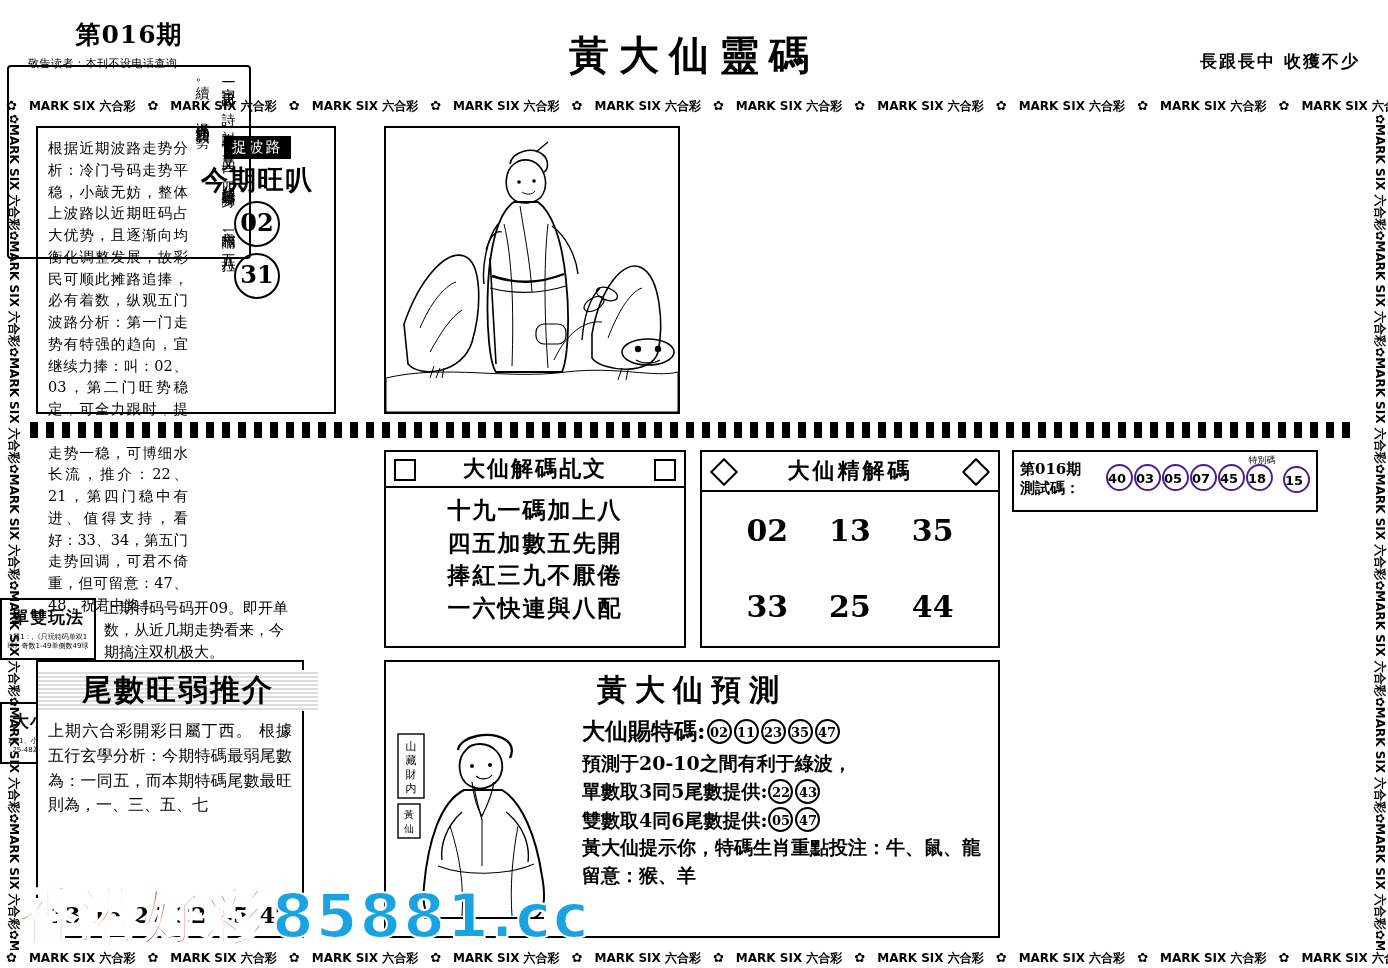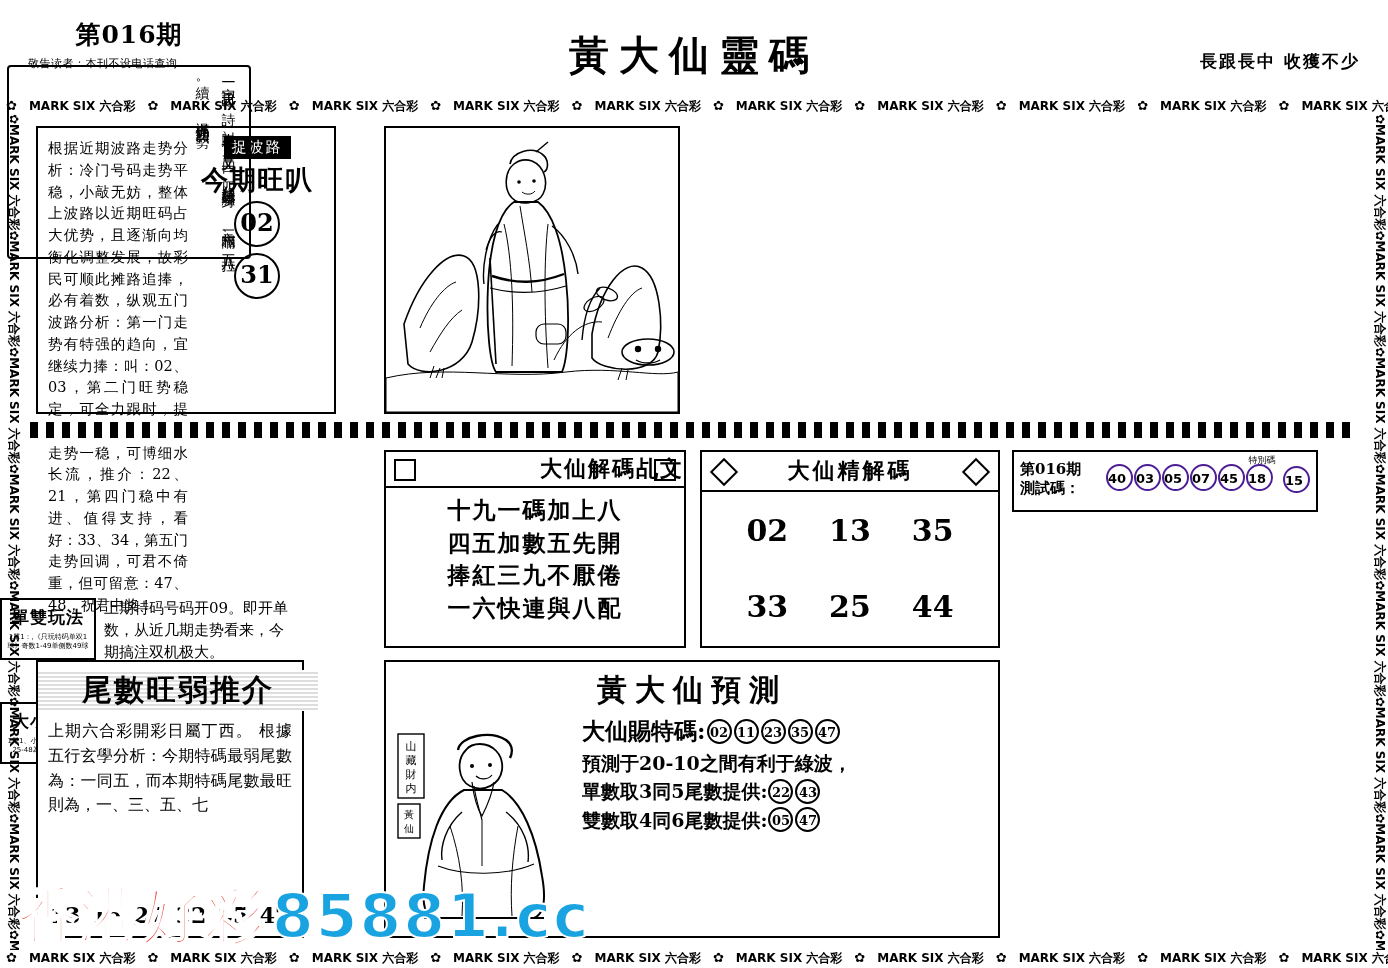--- a/index.html
+++ b/index.html
@@ -53,21 +53,21 @@
 
   
   #playmethods{left:36px;top:432px;width:300px;height:198px;border:none;}
   .pm{position:relative;height:92px;margin-bottom:12px;padding-left:36px;}
   .pm .lab{position:absolute;left:0;top:0;width:96px;height:62px;border:2px solid #000;box-sizing:border-box;text-align:center;}
   .pm .lab b{display:block;margin-top:6px;font-size:17px;font-weight:bold;letter-spacing:1px;font-family:"DejaVu Serif","Liberation Serif",serif;}
   .pm .lab i{display:block;font-style:normal;font-size:7px;line-height:1.25;margin-top:4px;padding:0 3px;}
   .pm .desc{position:absolute;left:104px;top:0;width:194px;font-size:15px;line-height:1.45;font-family:"DejaVu Serif","Liberation Serif",serif;}
 
   #jiema{left:384px;top:432px;width:302px;height:198px;}
-  .jm-head{position:relative;height:34px;border-bottom:2px solid #000;text-align:right;}
+  .jm-head{position:relative;height:34px;border-bottom:2px solid #000;text-align:center;}
   .jm-head .t{font-size:22px;font-weight:bold;letter-spacing:2px;font-family:"DejaVu Serif","Liberation Serif",serif;line-height:32px;}
   .jm-head .sq{position:absolute;top:7px;width:18px;height:18px;border:2px solid #000;}
   .jm-head .sq.l{left:8px;} .jm-head .sq.r{right:8px;}
   .jm-lines{padding:6px 4px 0;text-align:center;font-family:"DejaVu Serif","Liberation Serif",serif;font-size:23px;font-weight:bold;line-height:1.42;letter-spacing:2px;}
 
   #jingjie{left:700px;top:432px;width:300px;height:198px;}
   .jj-head{position:relative;height:38px;border-bottom:2px solid #000;text-align:center;}
   .jj-head .t{font-size:22px;font-weight:bold;letter-spacing:3px;font-family:"DejaVu Serif","Liberation Serif",serif;line-height:36px;}
   .jj-head .dia{position:absolute;top:10px;width:16px;height:16px;border:2px solid #000;transform:rotate(45deg);}
   .jj-head .dia.l{left:12px;} .jj-head .dia.r{right:12px;}
@@ -341,20 +341,21 @@
       <div class="yc-line">
         <span>單數取3同5尾數提供:</span>
         <span class="sball">22</span>
         <span class="sball">43</span>
       </div>
       <div class="yc-line">
         <span>雙數取4同6尾數提供:</span>
         <span class="sball">05</span>
         <span class="sball">47</span>
       </div>
+      <div class="yc-line" style="display:block;line-height:1.45;">黃大仙提示你，特碼生肖重點投注：牛、鼠、龍 留意：猴、羊</div>
     </div>
   </div>
 
 
   <div class="wm">
     <span class="cn">香港好彩</span>
     <span class="num">85881.cc</span>
   </div>
 
 </div>

